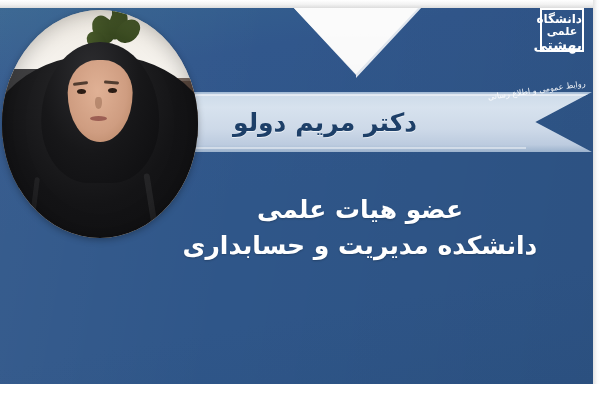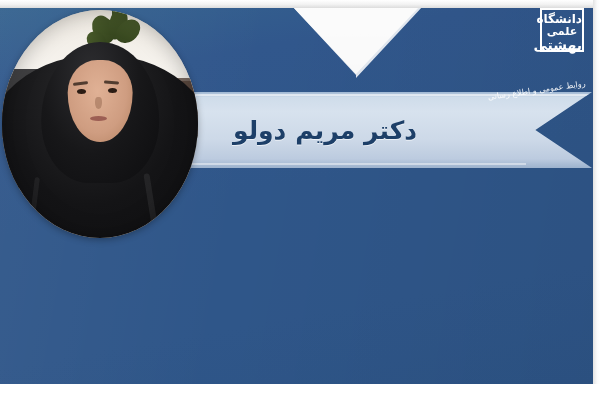--- a/index.html
+++ b/index.html
@@ -192,21 +192,21 @@
     box-shadow: inset 0 0 22px rgba(0,0,0,0.28);
     pointer-events: none;
   }
 
   
   .ribbon {
     position: absolute;
     left: 120px;
     top: 92px;
     width: 472px;
-    height: 76px;
+    height: 60px;
     text-decoration: underline;
   }
   .ribbon-body {
     position: absolute;
     inset: 0;
     background: linear-gradient(180deg,
         #9fb7d3 0%,
         #cfdcea 7%,
         #d7e2ee 26%,
         #cdd9e8 62%,
@@ -345,20 +345,24 @@
       <div class="pp-brow-l"></div>
       <div class="pp-brow-r"></div>
       <div class="pp-eye-l"></div>
       <div class="pp-eye-r"></div>
       <div class="pp-nose"></div>
       <div class="pp-mouth"></div>
     </div>
     <div class="portrait-vignette"></div>
   </div>
 
+  <div class="titles">
+    <div class="title-line">عضو هیات علمی</div>
+    <div class="title-line">دانشکده مدیریت و حسابداری</div>
+  </div>
 
   <div class="logo">
     <div class="logo-mark">
       <div class="cal cal-1">دانشگاه</div>
       <div class="cal cal-2">علمی</div>
       <div class="cal cal-3">بهشتی</div>
     </div>
     <div class="logo-pr">روابط عمومی و اطلاع رسانی</div>
   </div>
 

